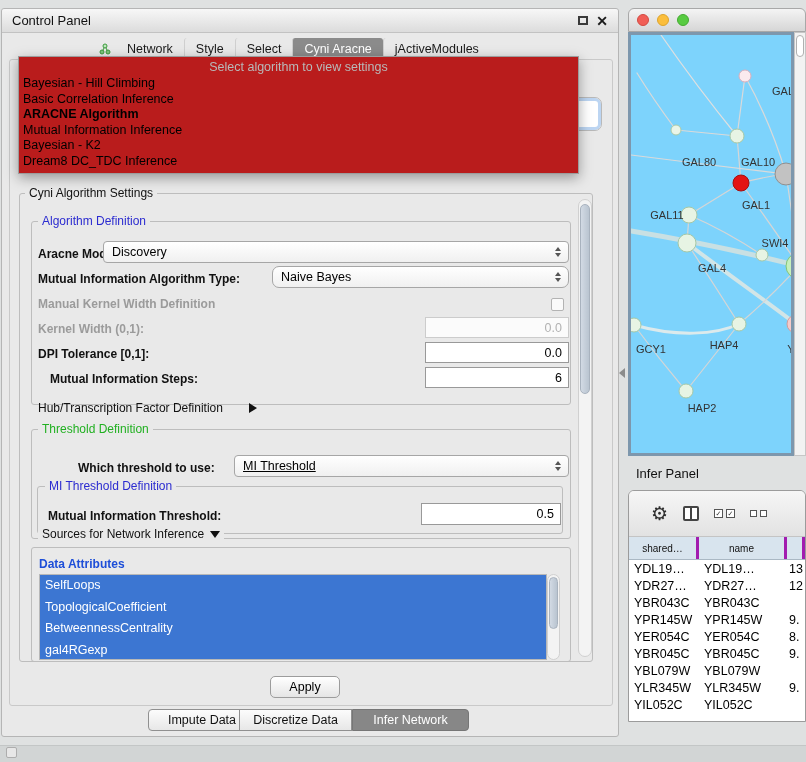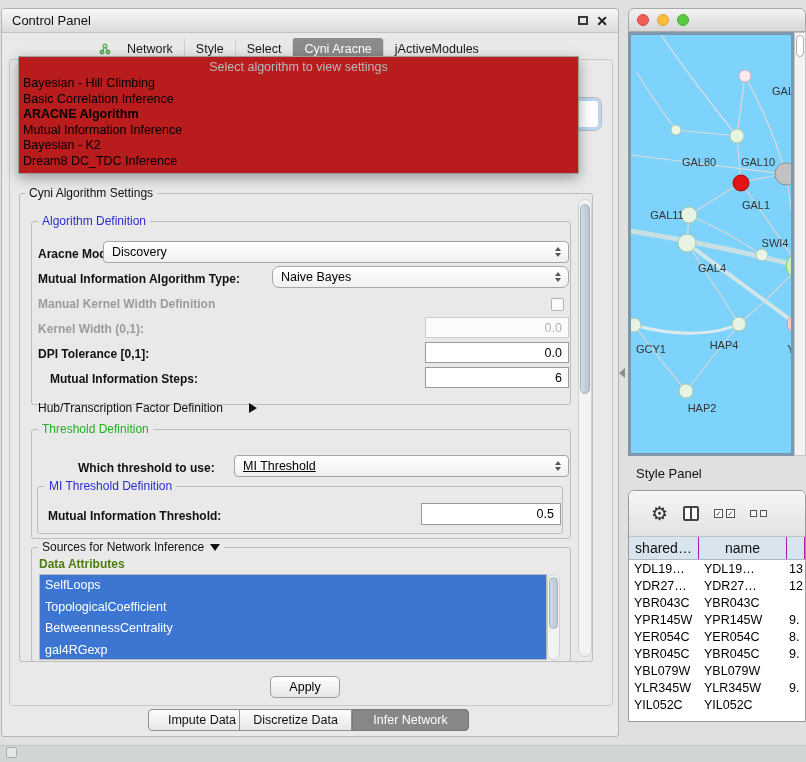--- a/index.html
+++ b/index.html
@@ -40,21 +40,21 @@
   .combo-arrows{margin-left:auto;width:17px;display:flex;flex-direction:column;align-items:center;justify-content:center;gap:2px;padding-right:3px;}
   .combo-arrows i{display:block;width:0;height:0;border-left:3.5px solid transparent;border-right:3.5px solid transparent;}
   .combo-arrows .up{border-bottom:4px solid #555;}
   .combo-arrows .dn{border-top:4px solid #555;}
   .tfield{position:absolute;height:21px;border:1px solid #999;background:#fff;font:12.5px "Liberation Sans",sans-serif;text-align:right;padding-right:6px;color:#000;}
   .tfield.dis{border-color:#cccccc;color:#b2b2b2;background:#fbfbfb;}
   .cbox{position:absolute;width:13px;height:13px;border:1px solid #b3b3b3;border-radius:2px;background:#fafafa;}
   .hub-row{position:absolute;left:36px;top:392px;display:flex;align-items:center;gap:26px;font-size:12px;font-weight:normal;color:#111;}
   .tri-right{width:0;height:0;border-top:5px solid transparent;border-bottom:5px solid transparent;border-left:8px solid #111;}
   .tri-down{width:0;height:0;border-left:5px solid transparent;border-right:5px solid transparent;border-top:7px solid #111;display:inline-block;}
-  .attr-label{position:absolute;left:37px;top:548px;font-size:12px;font-weight:bold;color:#4d7c0f;}
+  .attr-label{position:absolute;left:37px;top:548px;font-size:12px;font-weight:bold;color:#1d4ed8;}
   .attr-list{position:absolute;left:37px;top:565px;width:508px;height:86px;background:#fff;border:1px solid #b8b8b8;overflow:hidden;display:flex;flex-direction:column;}
   .attr-item{flex:none;height:21.5px;line-height:21.5px;padding-left:5px;font-size:12.5px;background:#3c76d2;color:#fff;white-space:nowrap;}
   .sb-track{position:absolute;background:#f3f3f3;border:1px solid #d0d0d0;border-radius:7px;}
   .sb-thumb{position:absolute;left:1px;right:1px;background:linear-gradient(90deg,#d2dae4,#b9c4d0);border:1px solid #a8b2be;border-radius:6px;}
   .apply-btn{position:absolute;left:268px;top:667px;width:70px;height:22px;border:1px solid #9c9c9c;border-radius:5px;background:linear-gradient(#ffffff,#e5e5e5);font:12.5px "Liberation Sans",sans-serif;color:#000;}
   .btab{position:absolute;top:700px;height:22px;border:1px solid #909090;background:linear-gradient(#fcfcfc,#e7e7e7);font-size:12.5px;display:flex;align-items:center;justify-content:center;color:#111;margin-left:-1px;}
   .btab.first{border-radius:4px 0 0 4px;}
   .btab.last{border-radius:0 4px 4px 0;}
   .btab.active{background:#878787;color:#fff;border-color:#767676;}
 
@@ -74,21 +74,21 @@
   #table-panel-label{position:absolute;left:636px;top:466px;font-size:13px;color:#111;}
   #table-window{position:absolute;left:628px;top:490px;width:178px;height:232px;background:#ececec;border:1px solid #9b9b9b;border-radius:6px 6px 0 0;overflow:hidden;}
   .tw-toolbar{position:absolute;left:0;top:0;right:0;height:46px;background:linear-gradient(#f6f6f6,#e2e2e2);border-bottom:1px solid #c4c4c4;display:flex;align-items:center;gap:15px;padding-left:22px;}
   .gear-ic{font-size:19px;color:#2e2e2e;line-height:1;}
   .cols-ic{width:16px;height:15px;border:2px solid #444;border-radius:2px;position:relative;background:#fff;}
   .cols-ic::after{content:"";position:absolute;left:5px;top:0;bottom:0;width:2px;background:#444;}
   .pair{display:flex;gap:3px;align-items:center;}
   .mini-box{width:9px;height:9px;border:1.5px solid #555;background:#fff;font-size:7px;line-height:7px;text-align:center;color:#333;}
   .mini-box.small{width:7px;height:7px;}
   .tw-header{position:absolute;left:0;top:46px;right:0;height:23px;display:flex;background:#d8e4ee;border-bottom:1px solid #aab8c4;}
-  .th{border-right:1px solid #a21caf;font-size:14px;display:flex;align-items:center;justify-content:center;color:#111;overflow:hidden;white-space:nowrap;}
+  .th{border-right:3px solid #a21caf;font-size:10px;display:flex;align-items:center;justify-content:center;color:#111;overflow:hidden;white-space:nowrap;}
   .th1{width:70px;}.th2{width:88px;}.th3{flex:1;}
   .tw-rows{position:absolute;left:0;top:69px;right:0;bottom:0;background:#fff;}
   .trow{display:flex;height:17px;align-items:center;font-size:12.5px;color:#000;}
   .td1{width:70px;padding-left:5px;overflow:hidden;white-space:nowrap;}
   .td2{width:88px;padding-left:5px;overflow:hidden;white-space:nowrap;}
   .td3{flex:1;padding-left:2px;overflow:hidden;white-space:nowrap;}
 </style>
 </head>
 <body>
 
@@ -199,21 +199,21 @@
           <i class="dn"></i>
         </span>
     </div>
 
     <div class="gbox" style="left:35px;top:477px;width:526px;height:48px;"></div>
     <span class="gtitle blue" style="left:43px;top:470px;">MI Threshold Definition</span>
     <span class="flabel" style="left:46px;top:500px;">Mutual Information Threshold:</span>
     <input class="tfield" style="left: 419px; top: 494px; width: 140px; height: 22px;" value="0.5">
 
     <div class="gbox" style="left:29px;top:538px;width:540px;height:115px;"></div>
-    <span class="gtitle" style="left:36px;top:531px;justify-content:center;">
+    <span class="gtitle" style="left:36px;top:518px;justify-content:center;">
       <span>Sources for Network Inference</span>
       <span class="tri-down"></span>
     </span>
     <span class="attr-label">Data Attributes</span>
     <div class="attr-list">
         <div class="attr-item">SelfLoops</div>
         <div class="attr-item">TopologicalCoefficient</div>
         <div class="attr-item">BetweennessCentrality</div>
         <div class="attr-item">gal4RGexp</div>
       </div>
@@ -283,21 +283,21 @@
           <text x="93" y="314" text-anchor="middle" font-size="11" fill="#333" font-family="Liberation Sans, sans-serif">HAP4</text>
           <text x="160" y="318" text-anchor="middle" font-size="11" fill="#333" font-family="Liberation Sans, sans-serif">Y</text>
           <text x="71" y="377" text-anchor="middle" font-size="11" fill="#333" font-family="Liberation Sans, sans-serif">HAP2</text>
         </svg>
     </div>
     <div class="nw-scroll">
       <div class="nw-thumb"></div>
     </div>
   </section>
 
-  <div id="table-panel-label">Style Panel</div>
+  <div id="table-panel-label">Infer Panel</div>
 
   <section id="table-window">
     <div class="tw-toolbar">
       <span class="gear-ic">⚙</span>
       <span class="cols-ic"></span>
       <span class="pair">
         <span class="mini-box">✓</span>
         <span class="mini-box">✓</span>
       </span>
       <span class="pair">

